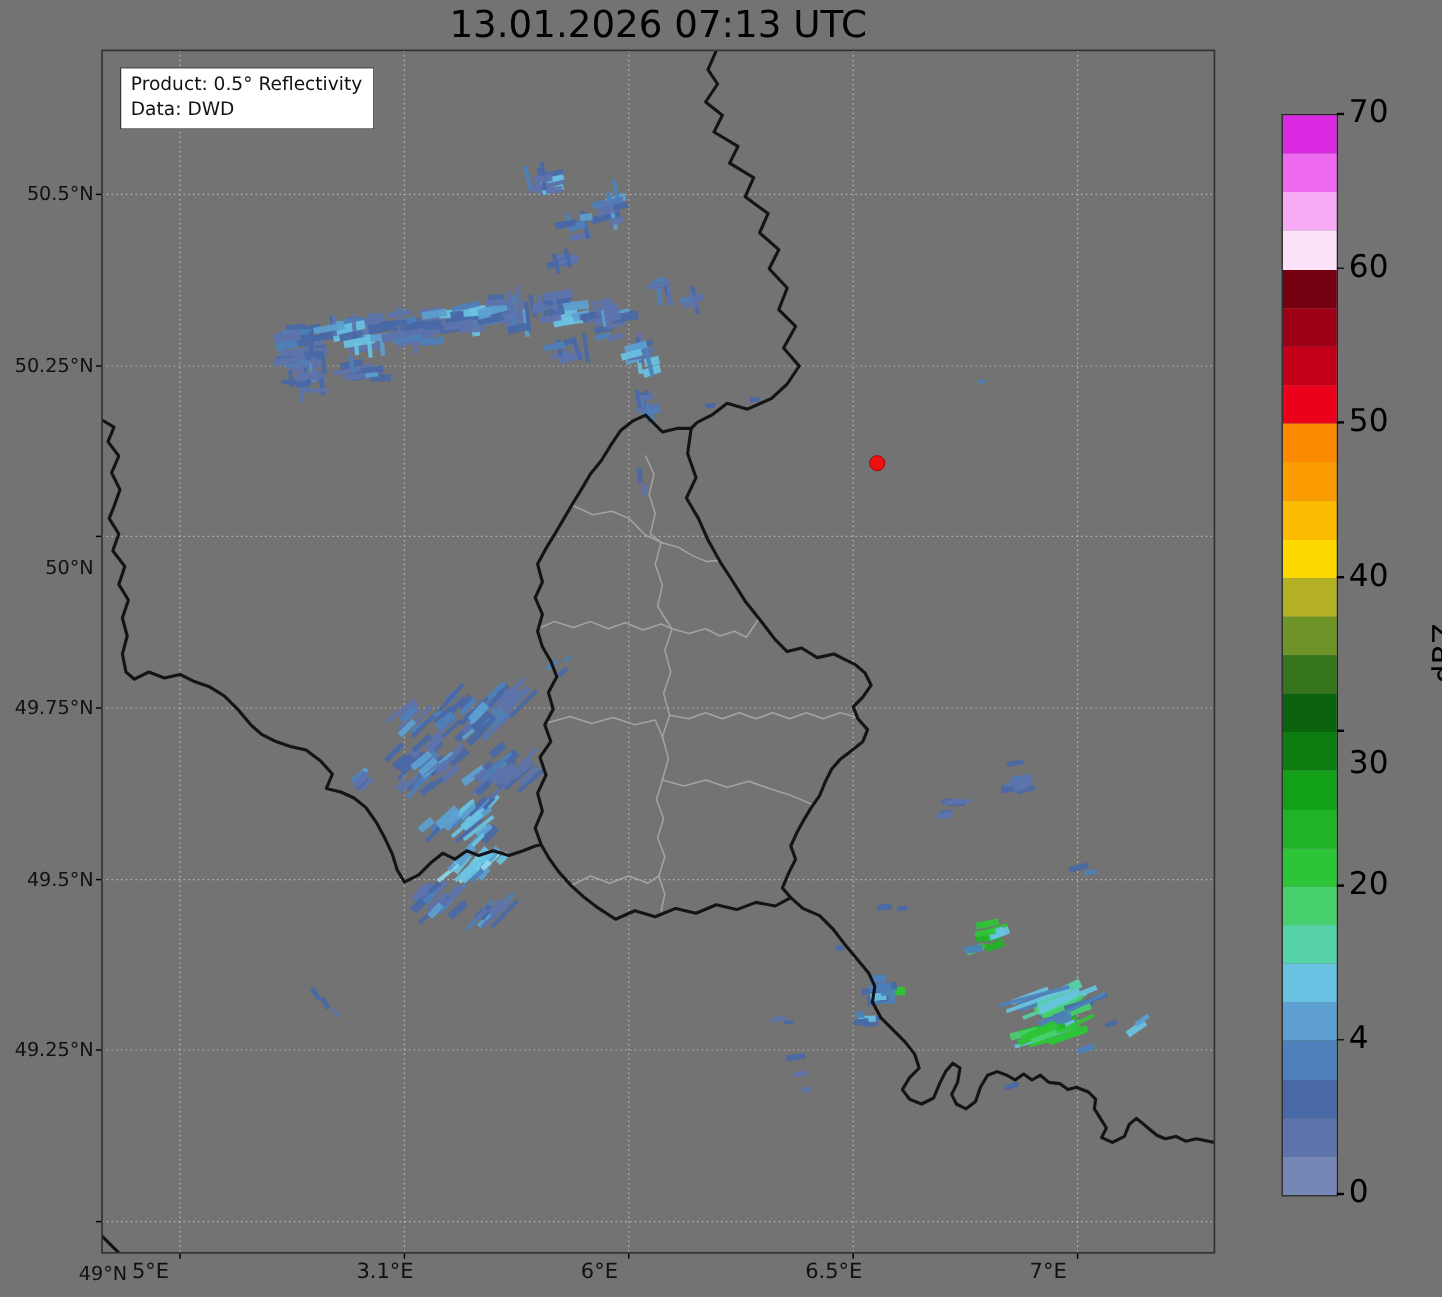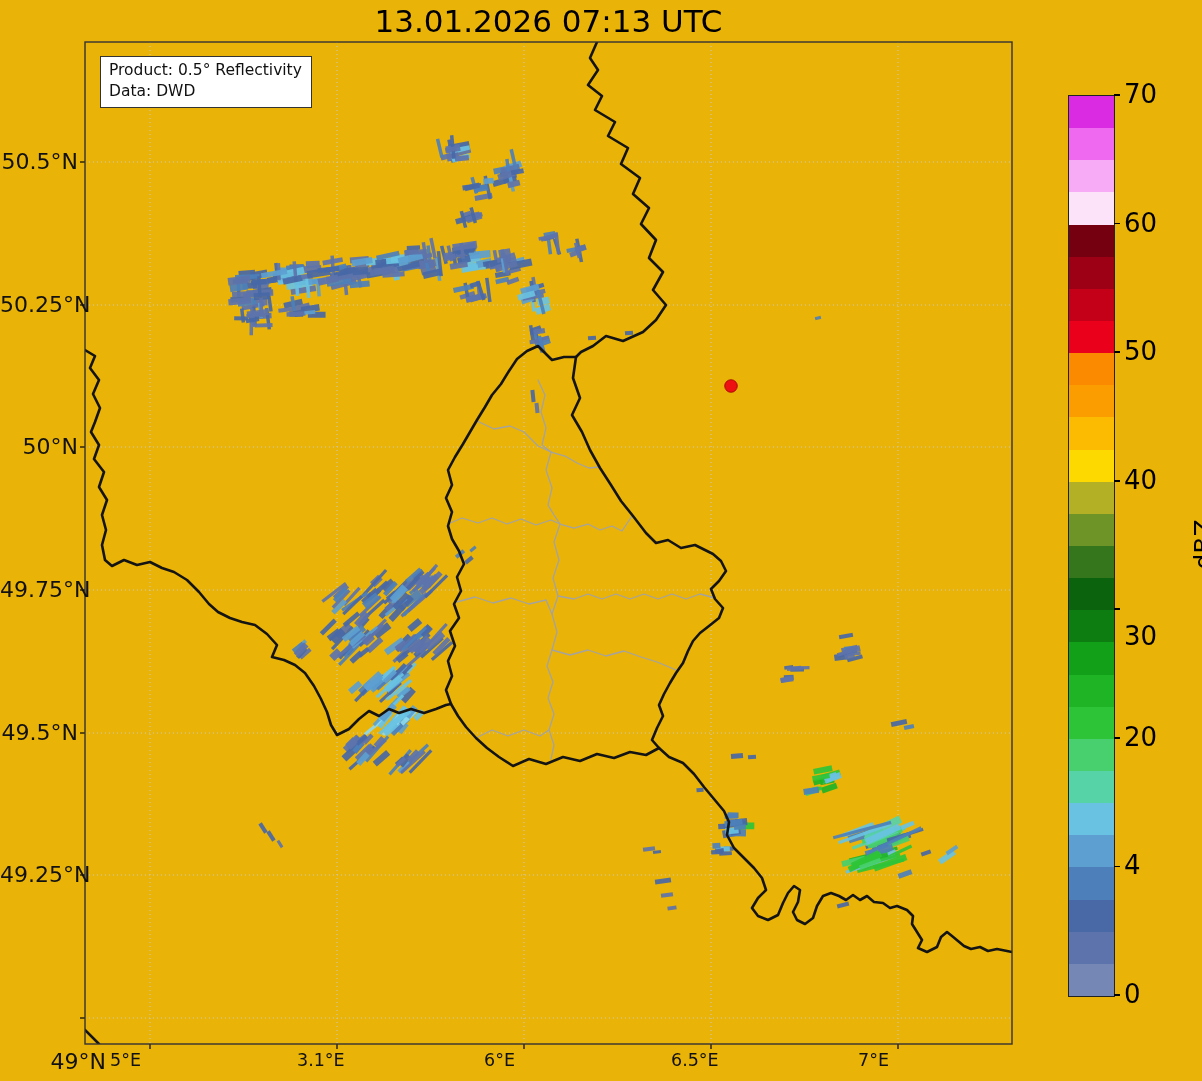--- a/index.html
+++ b/index.html
@@ -1,26 +1,26 @@
 <!DOCTYPE html>
 <html><head>
 <meta charset="utf-8">
 <style>
   html,body{margin:0;padding:0;background:#ffffff;}
-  #fig{position:relative;width:1202px;height:1081px;background:#eab308;overflow:hidden;
+  #fig{position:relative;width:1202px;height:1081px;background:#737373;overflow:hidden;
        font-family:"DejaVu Sans","Liberation Sans",sans-serif;color:#111;}
   #title{position:absolute;left:85px;top:3px;width:927px;text-align:center;
          font-size:31px;color:#000;white-space:nowrap;}
   #map-svg{position:absolute;left:0;top:0;}
   #legend-box{position:absolute;left:100px;top:56px;background:#fff;border:1.2px solid #333;
               padding:3px 9px 4px 8px;font-size:15.5px;line-height:1.38;z-index:5;}
   .lon-label{position:absolute;top:1050px;width:80px;margin-left:-40px;text-align:left;
              font-size:17.5px;color:#111;}
   .lat-label{position:absolute;left:0px;width:78px;text-align:right;height:20px;line-height:20px;
-             font-size:22px;color:#111;}
+             font-size:16px;color:#111;}
   #colorbar{position:absolute;border:1.2px solid #222;overflow:hidden;}
   .cb-seg{width:100%;}
   .cb-tick{position:absolute;height:1.6px;background:#000;}
   .cb-tick-label{position:absolute;font-size:26px;color:#000;}
   #cb-axis-label{position:absolute;font-size:25px;color:#000;transform:rotate(-90deg);
                  transform-origin:center center;width:70px;text-align:center;}
 </style>
 </head>
 <body>
 
@@ -672,21 +672,21 @@
   </div>
 
   <div id="axis-labels">
       <div class="lon-label" style="left: 150px;">5°E</div>
       <div class="lon-label" style="left: 337px;">3.1°E</div>
       <div class="lon-label" style="left: 524px;">6°E</div>
       <div class="lon-label" style="left: 711px;">6.5°E</div>
       <div class="lon-label" style="left: 898px;">7°E</div>
       <div class="lat-label" style="top: 152px;">50.5°N</div>
       <div class="lat-label" style="top: 295px;">50.25°N</div>
-      <div class="lat-label" style="top: 437px;">50°N</div>
+      <div class="lat-label" style="top: 463px;">50°N</div>
       <div class="lat-label" style="top: 580px;">49.75°N</div>
       <div class="lat-label" style="top: 723px;">49.5°N</div>
       <div class="lat-label" style="top: 865px;">49.25°N</div>
       <div class="lat-label" style="top: 1052px; padding-left: 28px;">49°N</div>
     </div>
 
   <div id="colorbar" style="left: 1068px; top: 95px; width: 45px; height: 900px;">
       <div class="cb-seg" style="height: 32.1429px; background: rgb(218, 42, 226);"></div>
       <div class="cb-seg" style="height: 32.1429px; background: rgb(239, 104, 240);"></div>
       <div class="cb-seg" style="height: 32.1429px; background: rgb(247, 170, 245);"></div>

